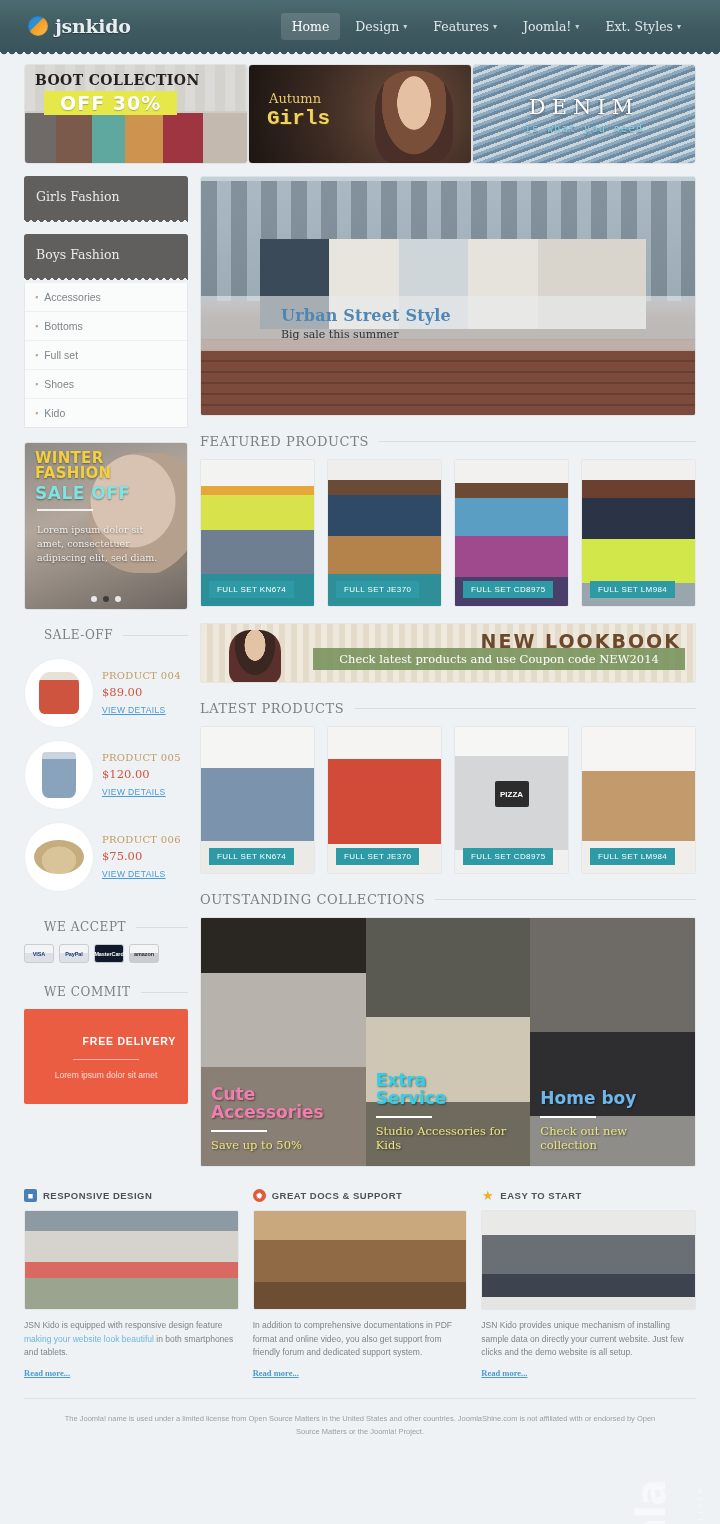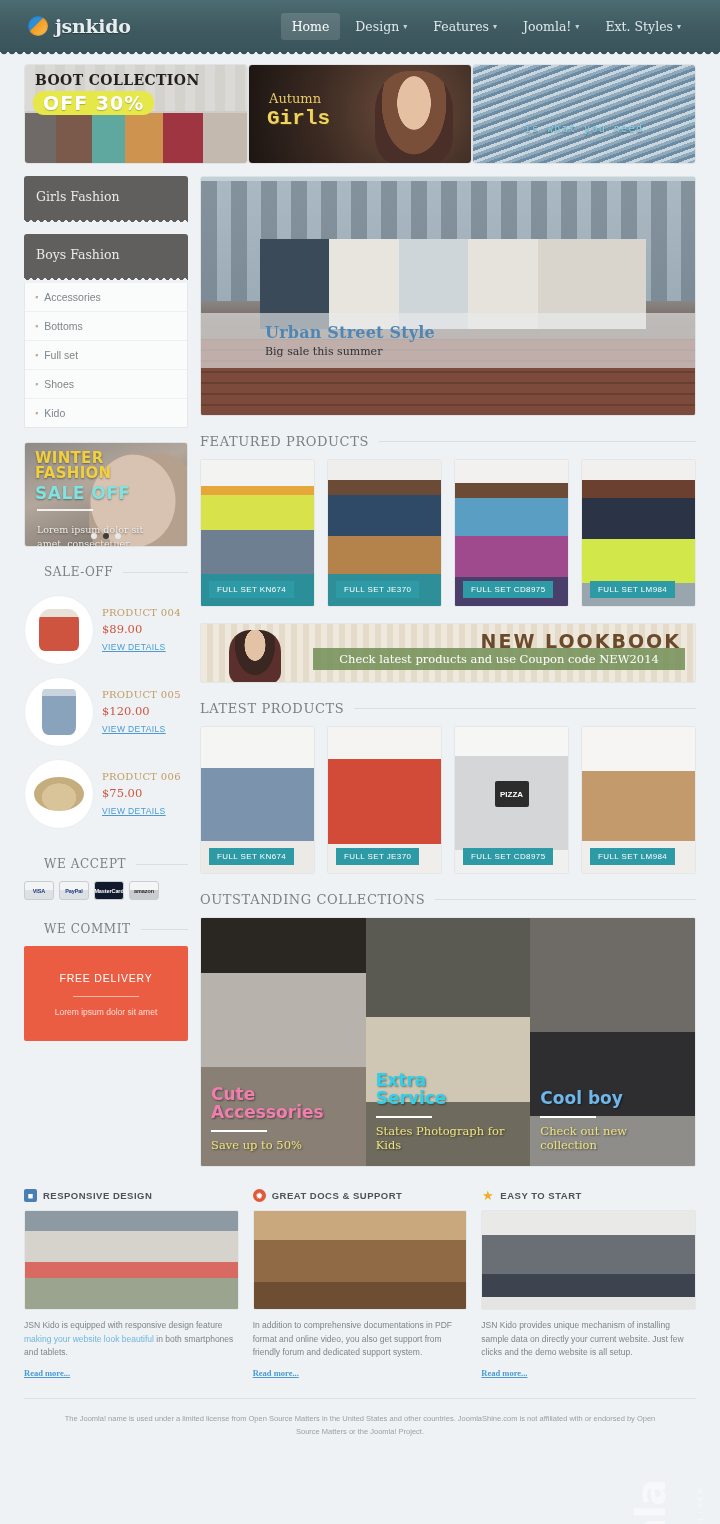--- a/index.html
+++ b/index.html
@@ -52,23 +52,23 @@
   .promo {
     flex:1; height:100px; border-radius:4px; overflow:hidden; position:relative;
     background:#d8d8d8; border:1px solid #dfe3e5; cursor:pointer;
   }
   .promo-1 { background: repeating-linear-gradient(90deg,#dcdad6 0 10px,#d4d2cd 10px 20px); }
   .promo-1 .boots { position:absolute; left:0; right:0; bottom:0; height:52px;
     background: linear-gradient(90deg,#6f6a67 0 14%,#7b5a4c 14% 30%,#5fa8a0 30% 45%,#cf9350 45% 62%,#9f3540 62% 80%,#c3b9ae 80% 100%);
     border-top:2px solid #cfccc6; }
   .promo-1 .t1 { position:absolute; top:7px; left:10px; font-family:"DejaVu Serif",serif;
     font-size:14px; font-weight:bold; color:#23201e; letter-spacing:.4px; }
-  .promo-1 .t2 { position:absolute; top:26px; left:8px; background:#e6e84a; color:#fff;
-    font-family:"DejaVu Sans",sans-serif; font-size:19px; font-weight:bold; padding:1px 10px;
-    letter-spacing:1px; text-shadow:0 1px 1px rgba(0,0,0,.25);border-radius:11px; }
+  .promo-1 .t2 { position:absolute; top:26px; left:19px; background:#e6e84a; color:#fff;
+    font-family:"DejaVu Sans",sans-serif; font-size:19px; font-weight:bold; padding:1px 16px;
+    letter-spacing:1px; text-shadow:0 1px 1px rgba(0,0,0,.25); }
   .promo-2 { background: radial-gradient(circle at 72% 46%, #6f4e3d 0%, #3b2a22 55%, #1c1512 100%); }
   .promo-2 .face { position:absolute; right:18px; top:6px; width:78px; height:94px;
     background: radial-gradient(ellipse at 50% 34%, #e6c0a2 0 30%, #7a4f3a 31% 58%, #4a2e28 59% 100%);
     border-radius:42% 42% 30% 30%; }
   .promo-2 .t1 { position:absolute; left:20px; top:26px; font-family:"DejaVu Serif",serif;
     font-size:13px; color:#e7c96a; }
   .promo-2 .t2 { position:absolute; left:18px; top:42px; font-family:Liberation Mono, monospace;
     font-size:21px; font-weight:bold; color:#f0d35e; text-shadow:1px 1px 0 #4a3a10; }
   .promo-3 { background: repeating-linear-gradient(-20deg,#8fa9bd 0 3px,#c7d5df 3px 6px,#6d8ba3 6px 9px); }
   .promo-3 .t1 { position:absolute; left:0; right:0; top:30px; text-align:center;
@@ -98,21 +98,21 @@
   .menu-list { background:#fafbfb; border:1px solid #e4e8ea; border-top:none; margin-top:5px; }
   .menu-li {
     padding:8px 10px; font-size:10.5px; color:#7f8689; border-bottom:1px solid #eef1f2;
     cursor:pointer; display:flex; align-items:center; gap:6px;
   }
   .menu-li:last-child { border-bottom:none; }
   .bullet { color:#c6a98b; font-size:9px; }
 
   
   .side-banner {
-    margin-top:8px; height:105px; border-radius:3px; position:relative; overflow:hidden;
+    margin-top:8px; height:168px; border-radius:3px; position:relative; overflow:hidden;
     background: linear-gradient(160deg,#8e8a86 0%, #b3a79c 40%, #6d6660 100%); cursor:pointer;
     border:1px solid #dde2e4;
   }
   .side-banner .sweater { position:absolute; right:-12px; top:10px; width:110px; height:120px;
     background: radial-gradient(ellipse at 40% 40%, #d8c3b2 0 45%, #b59f8d 46% 75%, #8b7b6d 76% 100%);
     border-radius:46% 38% 40% 44%; }
   .sb-t1 { position:absolute; left:10px; top:8px; font-family:"DejaVu Sans",sans-serif;
     font-size:15px; font-weight:bold; color:#f2d03c; line-height:1.02; letter-spacing:.3px;
     text-shadow:0 1px 2px rgba(0,0,0,.4); }
   .sb-t2 { position:absolute; left:10px; top:40px; font-family:"DejaVu Sans",sans-serif;
@@ -137,21 +137,21 @@
     background: linear-gradient(to bottom,#b9c7cf 0%, #9fb0bb 40%, #7a6a62 60%, #6a4f44 100%);
     border:1px solid #dde2e4; cursor:pointer; }
   .hero .sky { position:absolute; inset:0 0 48% 0;
     background: linear-gradient(to bottom,#c3d1d8 0%, #94a6b2 100%); }
   .hero .bldg { position:absolute; top:4px; bottom:48%; left:0; right:0;
     background: repeating-linear-gradient(90deg, rgba(120,135,145,.85) 0 16px, rgba(160,175,185,.7) 16px 30px); }
   .hero .kids { position:absolute; left:12%; right:10%; top:26%; height:38%;
     background: linear-gradient(90deg,#3b4a58 0 18%, #e8e4de 18% 36%, #cfd6da 36% 54%, #e6e2dc 54% 72%, #d9d4cc 72% 100%); }
   .hero .wall { position:absolute; left:0; right:0; bottom:0; height:32%;
     background: repeating-linear-gradient(0deg,#7c4b3c 0 9px,#6a3f33 9px 11px); }
-  .hero-cap { position:absolute; left:0; right:0; bottom:47px; padding:10px 0 10px 64px;
+  .hero-cap { position:absolute; left:0; right:0; bottom:64px; padding:10px 0 10px 80px;
     background: rgba(232,236,238,.62); }
   .hero-h { font-family:"DejaVu Serif",serif; font-size:16px; font-weight:bold; color:#4f86b5;
     letter-spacing:.2px; }
   .hero-p { font-family:"DejaVu Serif",serif; font-size:11px; color:#2f3236; margin-top:3px; }
 
   
   .grid { display:flex; gap:12px; }
   .card { flex:1; background:#fff; border:1px solid #e3e7ea; border-radius:2px;
     height:148px; position:relative; overflow:hidden; cursor:pointer; }
   .card .ph { position:absolute; inset:0; }
@@ -215,21 +215,21 @@
     display:flex; align-items:center; justify-content:center; font-size:5.5px; font-weight:bold;
     color:#fff; letter-spacing:-.1px; }
   .pay.visa { background:linear-gradient(to bottom,#f3f4f6 0 46%,#dde0e4 46% 100%); color:#1a3a7a; }
   .pay.paypal { background:linear-gradient(to bottom,#f3f4f6 0 46%,#dde0e4 46% 100%); color:#1a3a7a; }
   .pay.mc { background:#101a2c; color:#fff; }
   .pay.amz { background:linear-gradient(to bottom,#f4f5f6 0 46%,#c9ccd0 46% 100%); color:#2a2a2a; }
 
   
   .commit { margin-top:9px; background:#ea5d42; border-radius:2px; padding:26px 12px 24px 12px;
     text-align:center; cursor:pointer; }
-  .commit-h { color:#fff; font-size:10.5px; font-weight:normal; letter-spacing:.8px; }
+  .commit-h { color:#fff; font-size:10.5px; font-weight:bold; letter-spacing:.8px;text-align:right; }
   .commit-rule { width:66px; height:1px; background:rgba(255,255,255,.55); margin:12px auto 10px auto; }
   .commit-p { color:#fbdcd4; font-size:8.5px; }
 
   
   .features { display:flex; gap:14px; margin:22px 0 0 0; padding:0 0 0 0; }
   .feat { flex:1; }
   .feat-head { display:flex; align-items:center; gap:6px; margin-bottom:8px; }
   .feat-ico { width:13px; height:13px; border-radius:2px; display:flex; align-items:center;
     justify-content:center; font-size:9px; }
   .ico-monitor { background:#4a7fb5; color:#fff; }
@@ -296,20 +296,21 @@
       <div class="boots"></div>
       <div class="t1">BOOT COLLECTION</div>
       <div class="t2">OFF 30%</div>
     </div>
     <div class="promo promo-2">
       <div class="face"></div>
       <div class="t1">Autumn</div>
       <div class="t2">Girls</div>
     </div>
     <div class="promo promo-3">
+      <div class="t1">DENIM</div>
       <div class="t2">is what you need</div>
     </div>
   </div>
 
   <div class="cols">
 
     <div class="sidebar">
 
       <div class="menu-block">
         <div class="menu-head">
@@ -494,26 +495,26 @@
 Accessories</div>
             <div class="col-rule"></div>
             <div class="col-p">Save up to 50%</div>
           </div>
         </div>
         <div class="col col-2">
           <div class="col-cap">
             <div class="col-h" style="color:#2fd0e8; white-space:pre-line">Extra
 Service</div>
             <div class="col-rule"></div>
-            <div class="col-p">States Photograph for Kids</div>
+            <div class="col-p">Studio Accessories for Kids</div>
           </div>
         </div>
         <div class="col col-3">
           <div class="col-cap">
-            <div class="col-h" style="color:#6fb6ea; white-space:pre-line">Cool boy</div>
+            <div class="col-h" style="color:#6fb6ea; white-space:pre-line">Home boy</div>
             <div class="col-rule"></div>
             <div class="col-p">Check out new collection</div>
           </div>
         </div>
       </div>
     </div>
   </div>
 
   <div class="features">
     <div class="feat">

